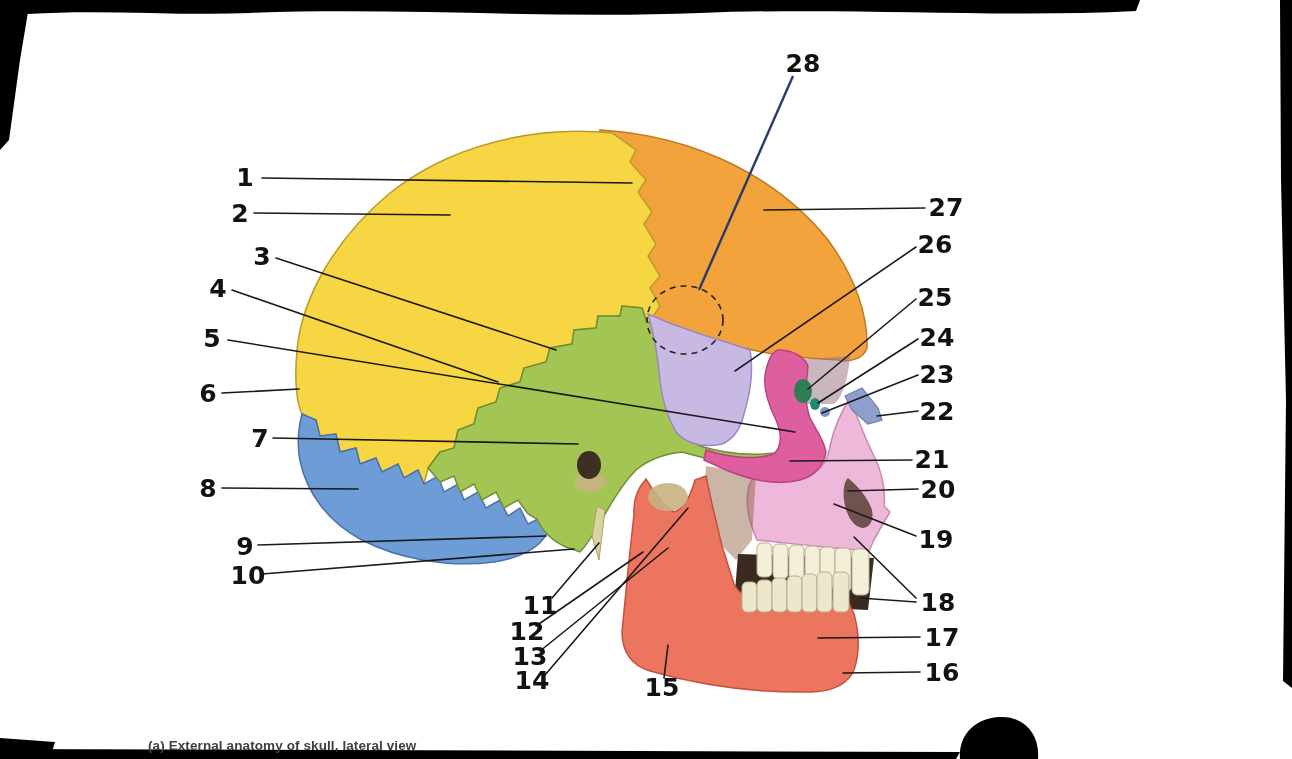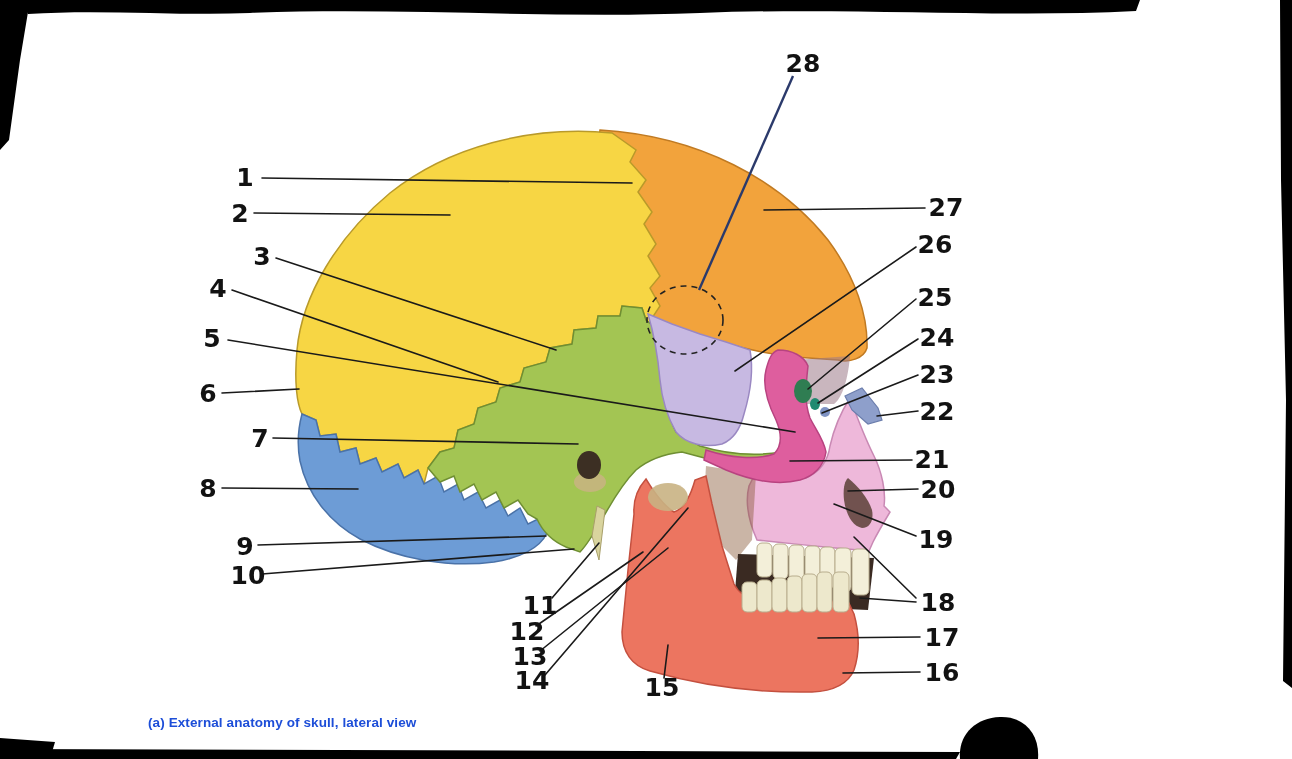--- a/index.html
+++ b/index.html
@@ -5,25 +5,25 @@
   html,body{margin:0;padding:0;background:#ffffff;}
   .stage{
     position:relative;
     width:1292px;height:759px;
     background:#ffffff;
     overflow:hidden;
     font-family:"DejaVu Sans","Liberation Sans",sans-serif;
   }
   .caption{
     position:absolute;
-    left:148px;top:715px;
+    left:148px;top:738px;
     font-family:"Liberation Sans",sans-serif;
     font-weight:bold;
     font-size:13.5px;
-    color:#1d4ed8;
+    color:#404040;
     letter-spacing:.1px;
   }
   svg text.num{
     font-family:"DejaVu Sans",sans-serif;
     font-size:25px;
     font-weight:600;
     fill:#121212;
   }
 </style>
 </head>

